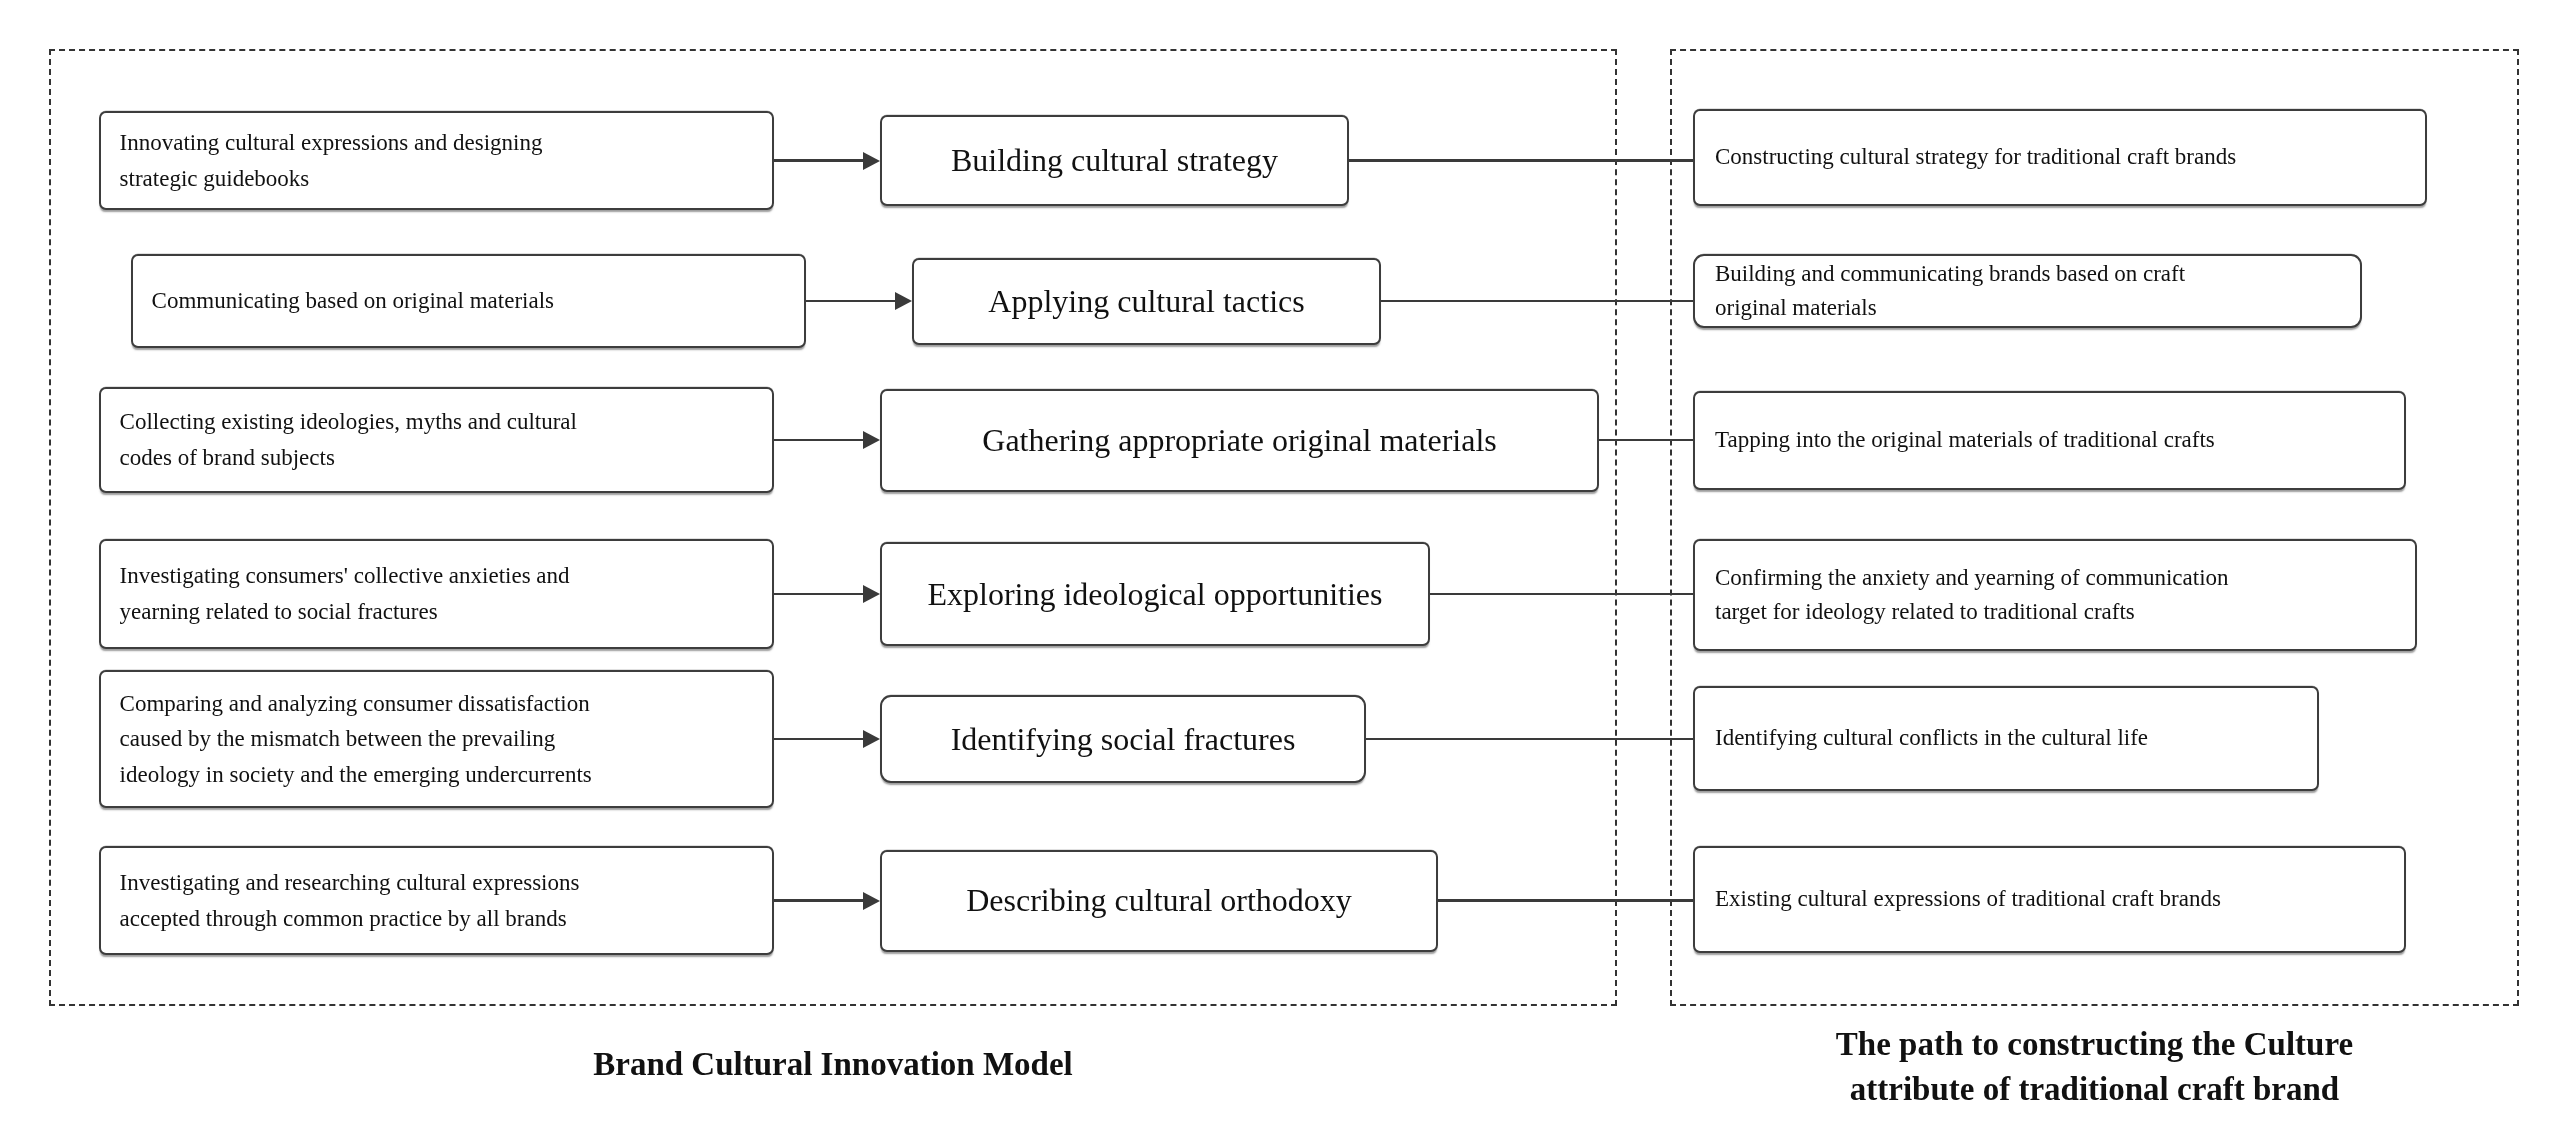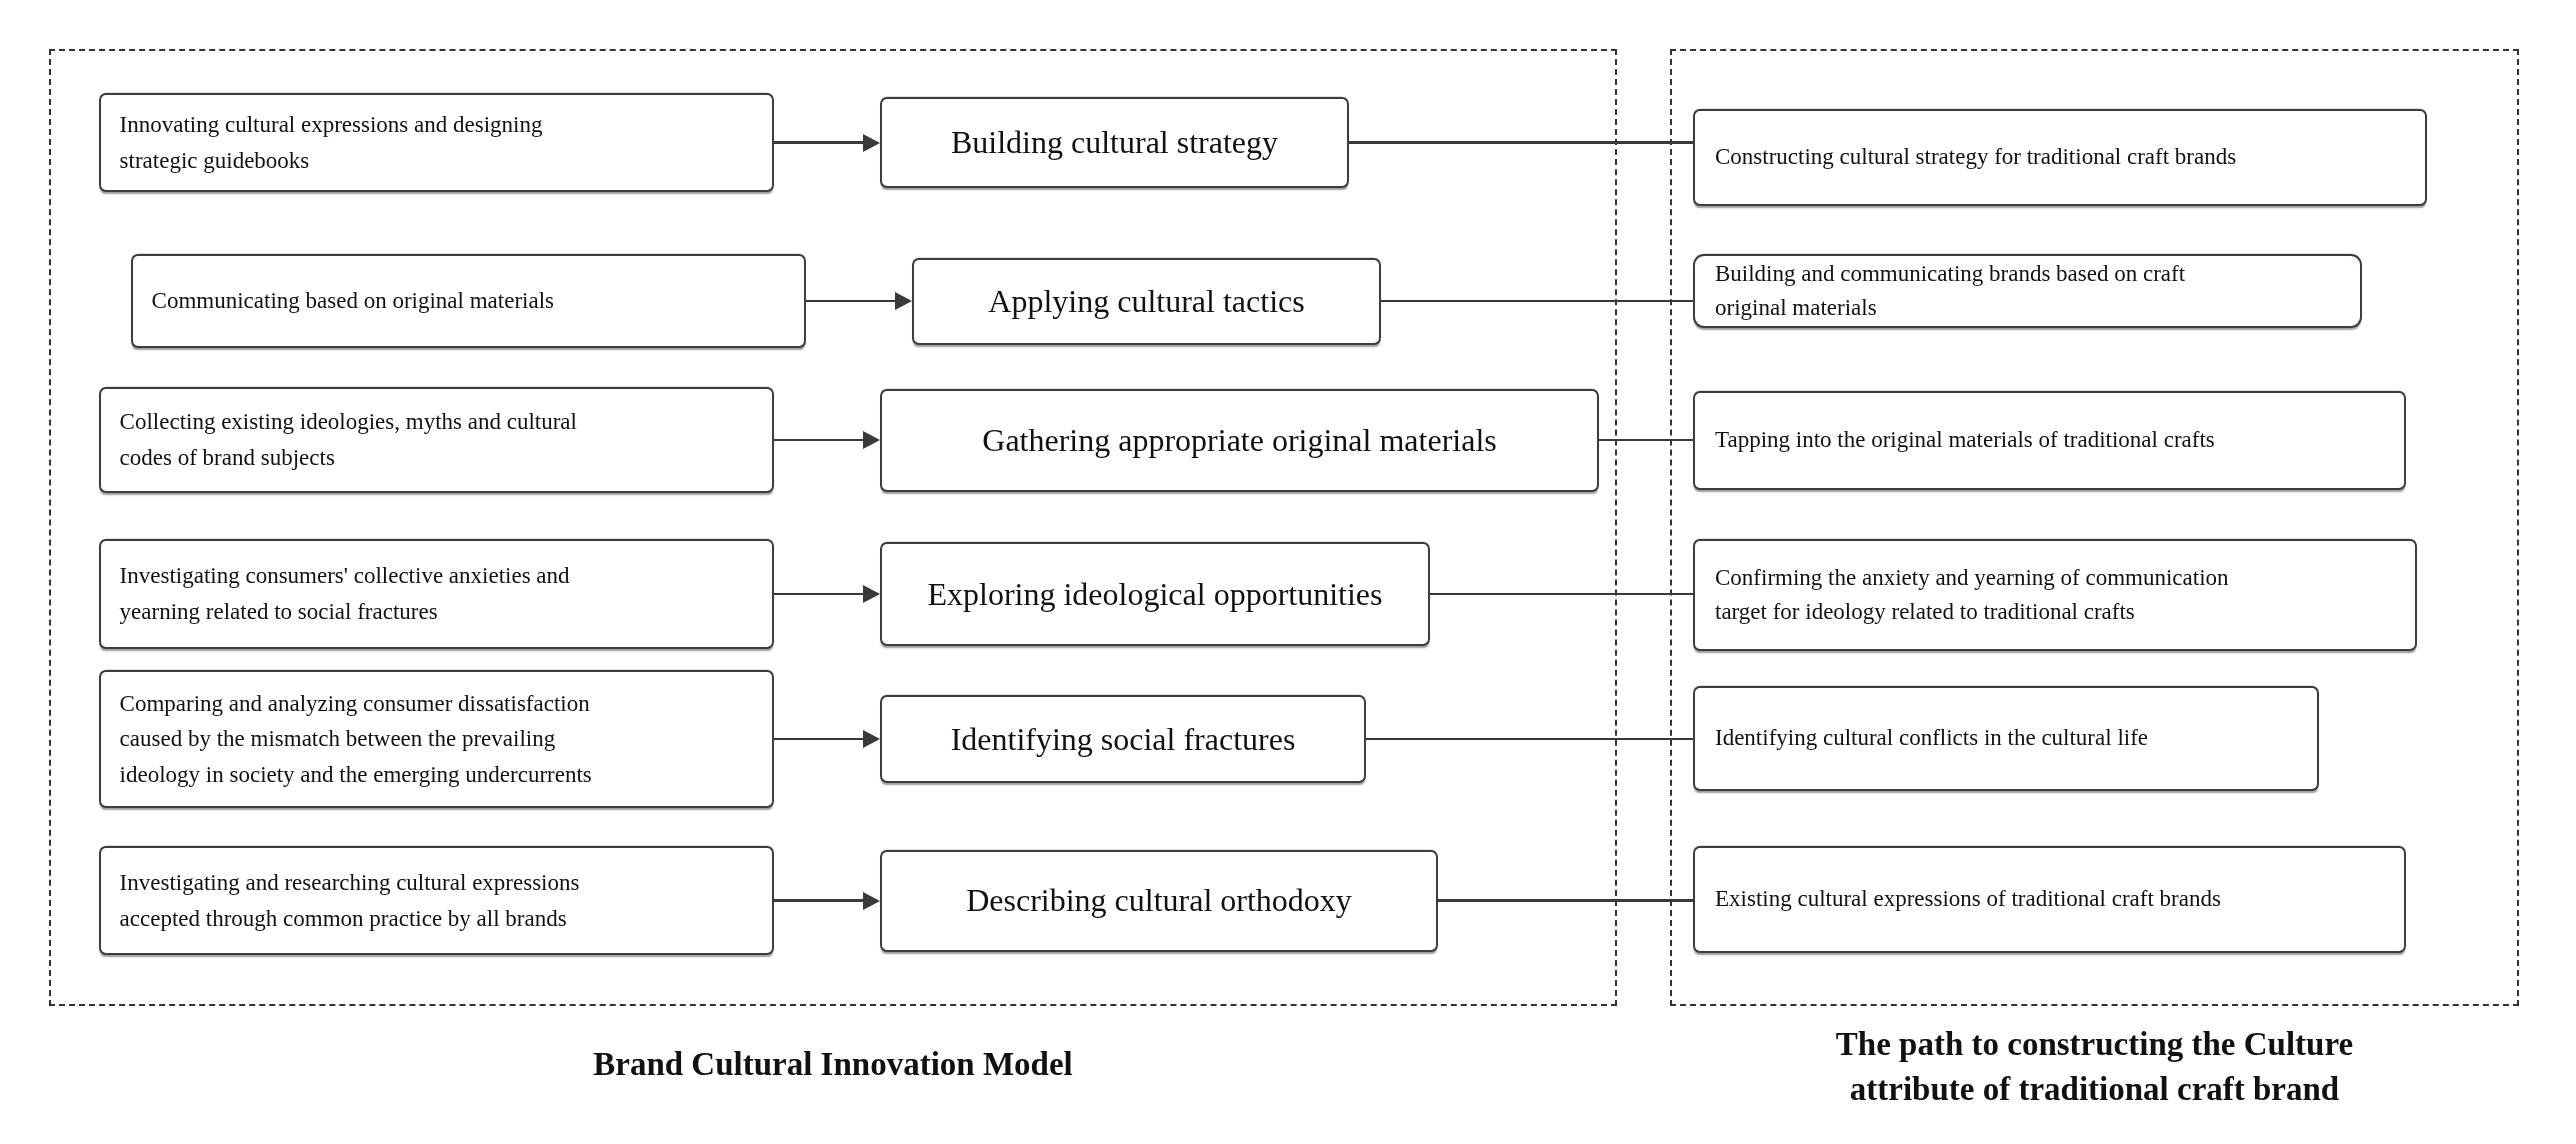--- a/index.html
+++ b/index.html
@@ -7,21 +7,21 @@
     position:relative;width:2576px;height:1144px;background:#ffffff;
     font-family:"Liberation Serif","DejaVu Serif",serif;color:#111111;overflow:hidden;
   }
   
   .panel{position:absolute;border:2.3px dashed #333333;background:transparent;box-sizing:border-box;}
   .panel-left{left:49px;top:49px;width:1568px;height:957px;}
   .panel-right{left:1670px;top:49px;width:849px;height:957px;}
 
   
   .row{position:absolute;left:99px;width:1638px;display:flex;align-items:stretch;}
-  .row-1{top:93px;height:99px;}
+  .row-1{top:111px;height:99px;}
   .row-2{top:254px;height:94px;margin-left:32px;}
   .row-3{top:387px;height:106px;}
   .row-4{top:539px;height:110px;}
   .row-5{top:670px;height:138px;}
   .row-6{top:846px;height:109px;}
 
   .box{
     border:2.3px solid #3d3d3d;border-radius:7px;background:#ffffff;box-sizing:border-box;
     box-shadow:0 3.5px 1.7px -1.7px rgba(75,75,75,.55), 0 -1.2px 0.6px -0.6px rgba(75,75,75,.35);
   }
@@ -30,21 +30,21 @@
     padding:0 18.6px;font-size:23px;line-height:1.55;white-space:pre-line;text-align:left;
   }
   .mbox{
     flex:0 0 auto;align-self:center;display:flex;align-items:center;justify-content:center;
     font-size:32px;padding:0 11.6px;text-align:center;white-space:nowrap;
   }
   .row-1 .mbox{width:469px;height:91px;}
   .row-2 .mbox{width:469px;height:87px;}
   .row-3 .mbox{width:719px;height:103px;}
   .row-4 .mbox{width:550px;height:104px;}
-  .row-5 .mbox{width:486px;height:88px;}
+  .row-5 .mbox{width:486px;height:88px;border-radius:11px;}
   .row-6 .mbox{width:558px;height:102px;}
 
   .arrow{display:flex;align-items:center;min-width:0;}
   .arrow-short{flex:0 0 106px;}
   .arrow-long{flex:1 1 auto;}
   .arrow .shaft{flex:1 1 auto;height:2.9px;background:#3a3a3a;}
   .arrow .head{
     flex:0 0 auto;width:0;height:0;
     border-top:9.3px solid transparent;border-bottom:9.3px solid transparent;
     border-left:17.5px solid #3a3a3a;

